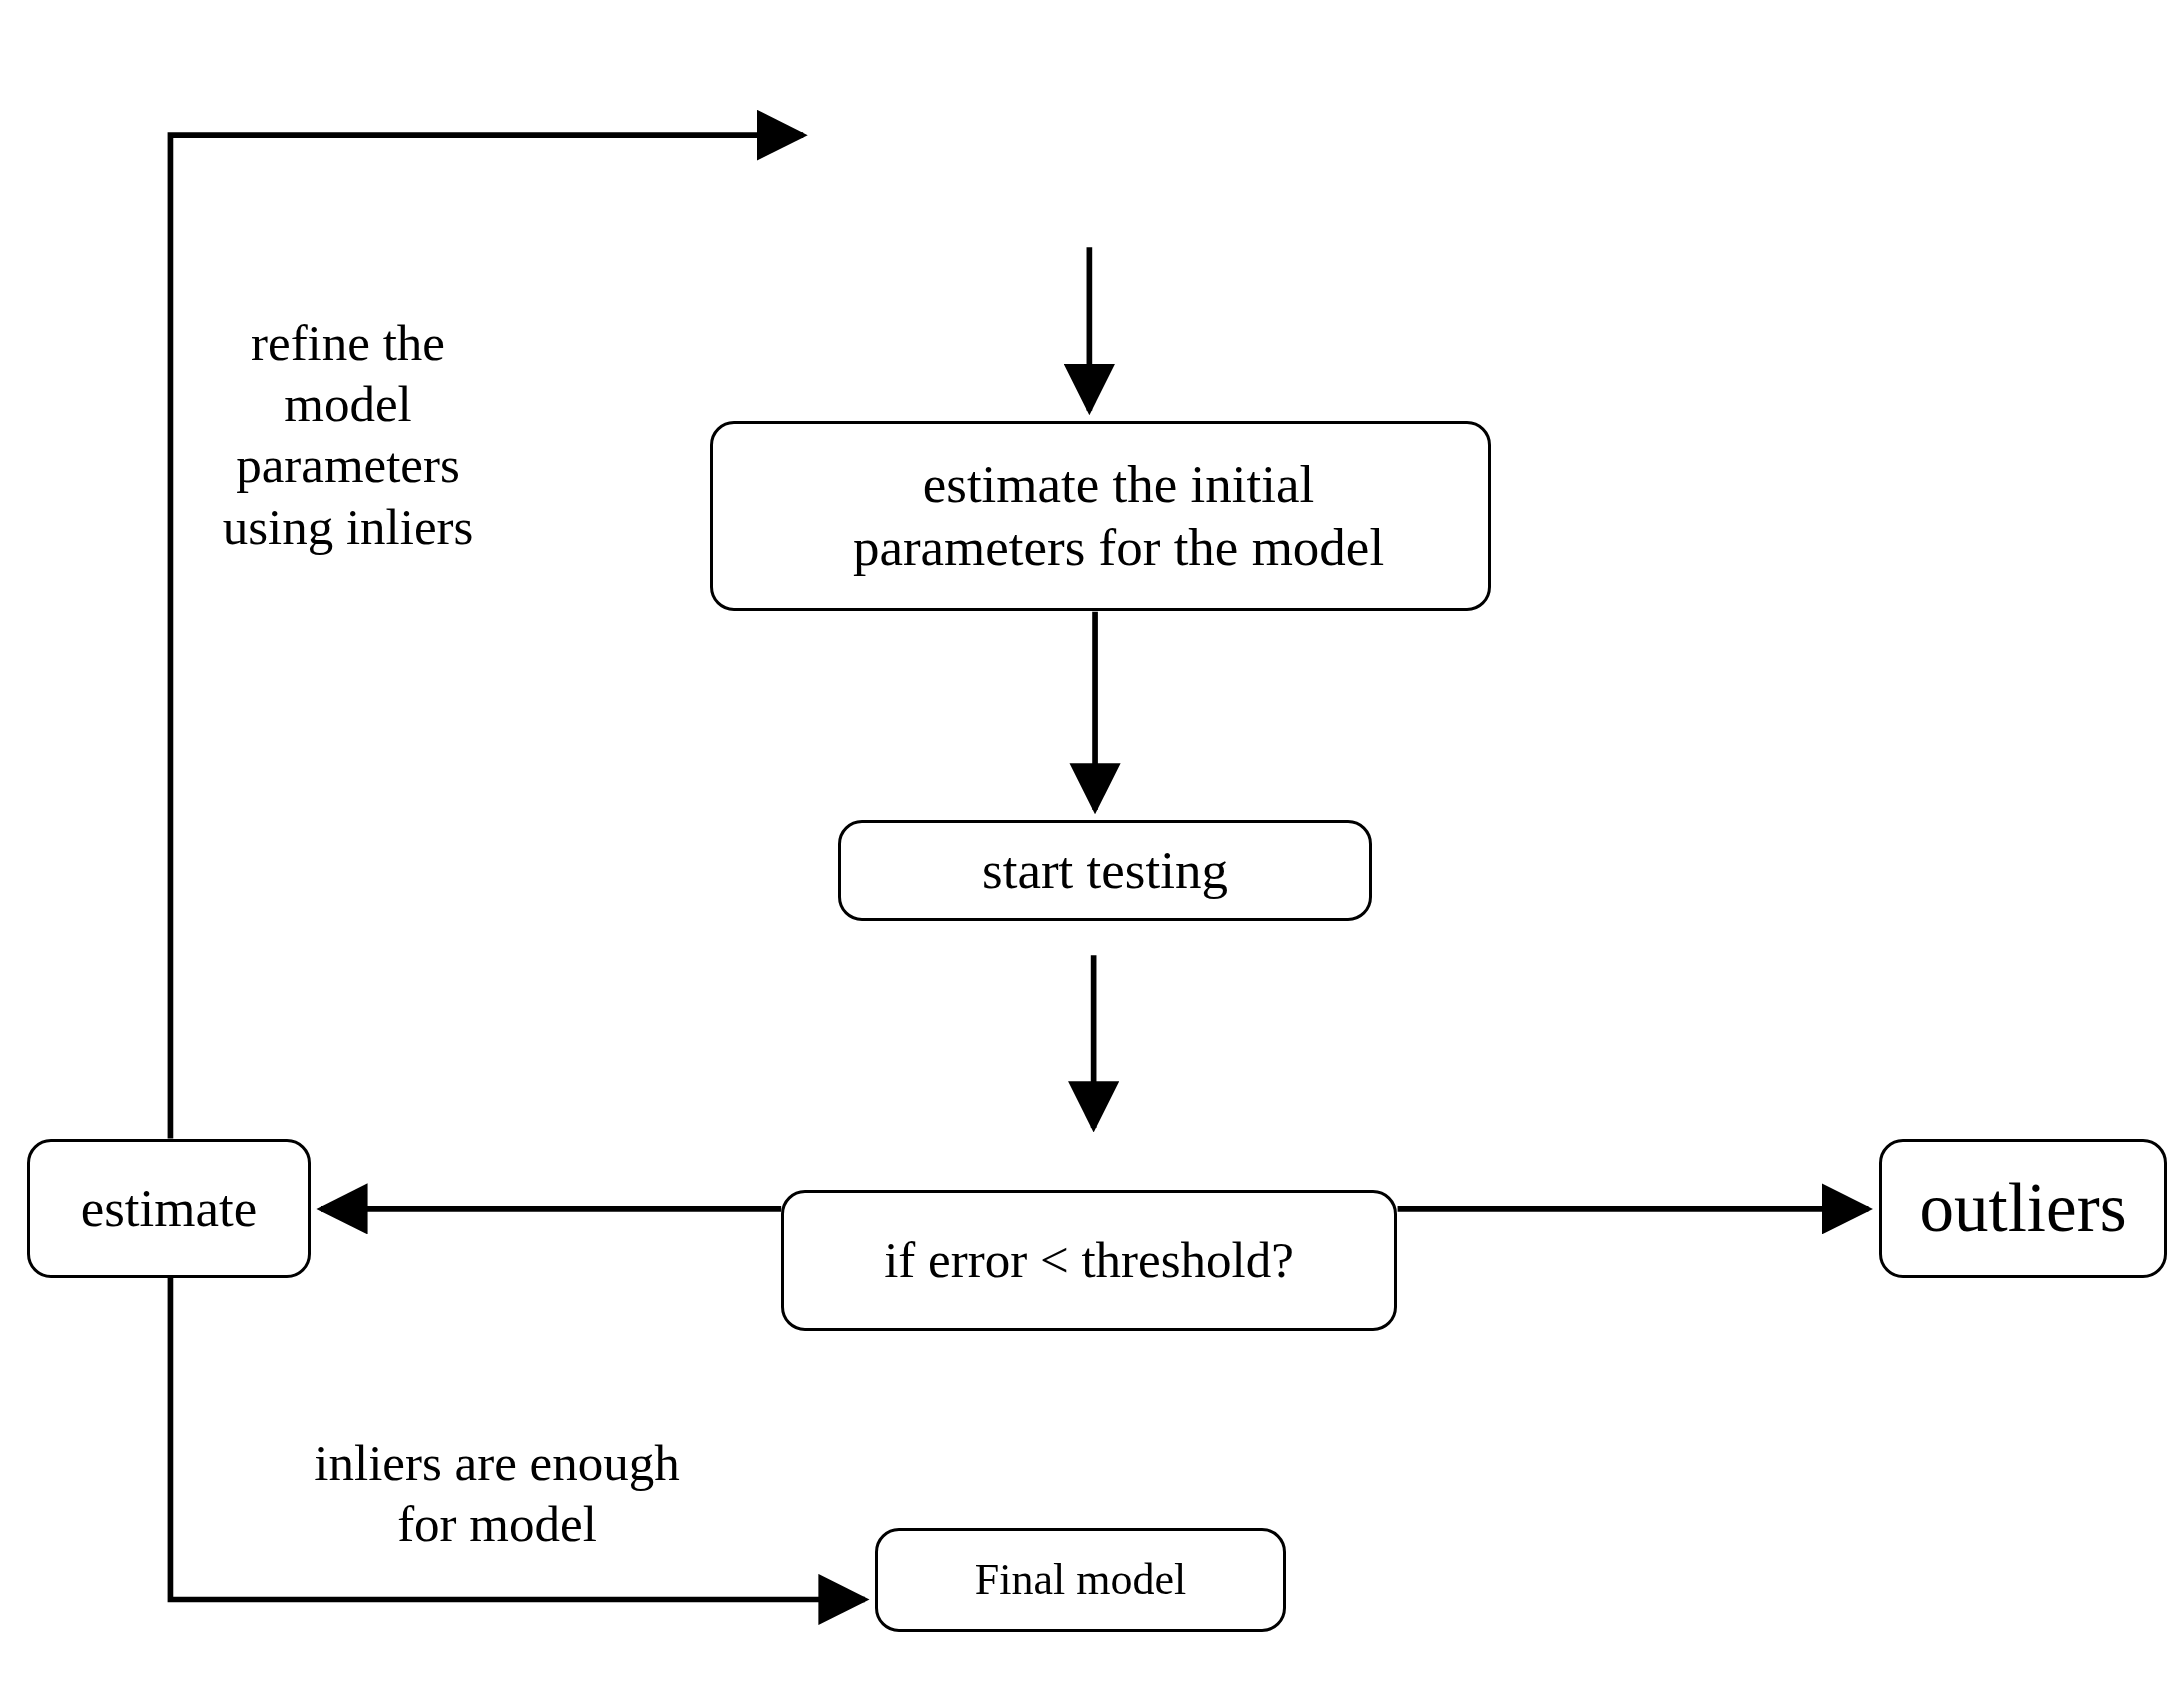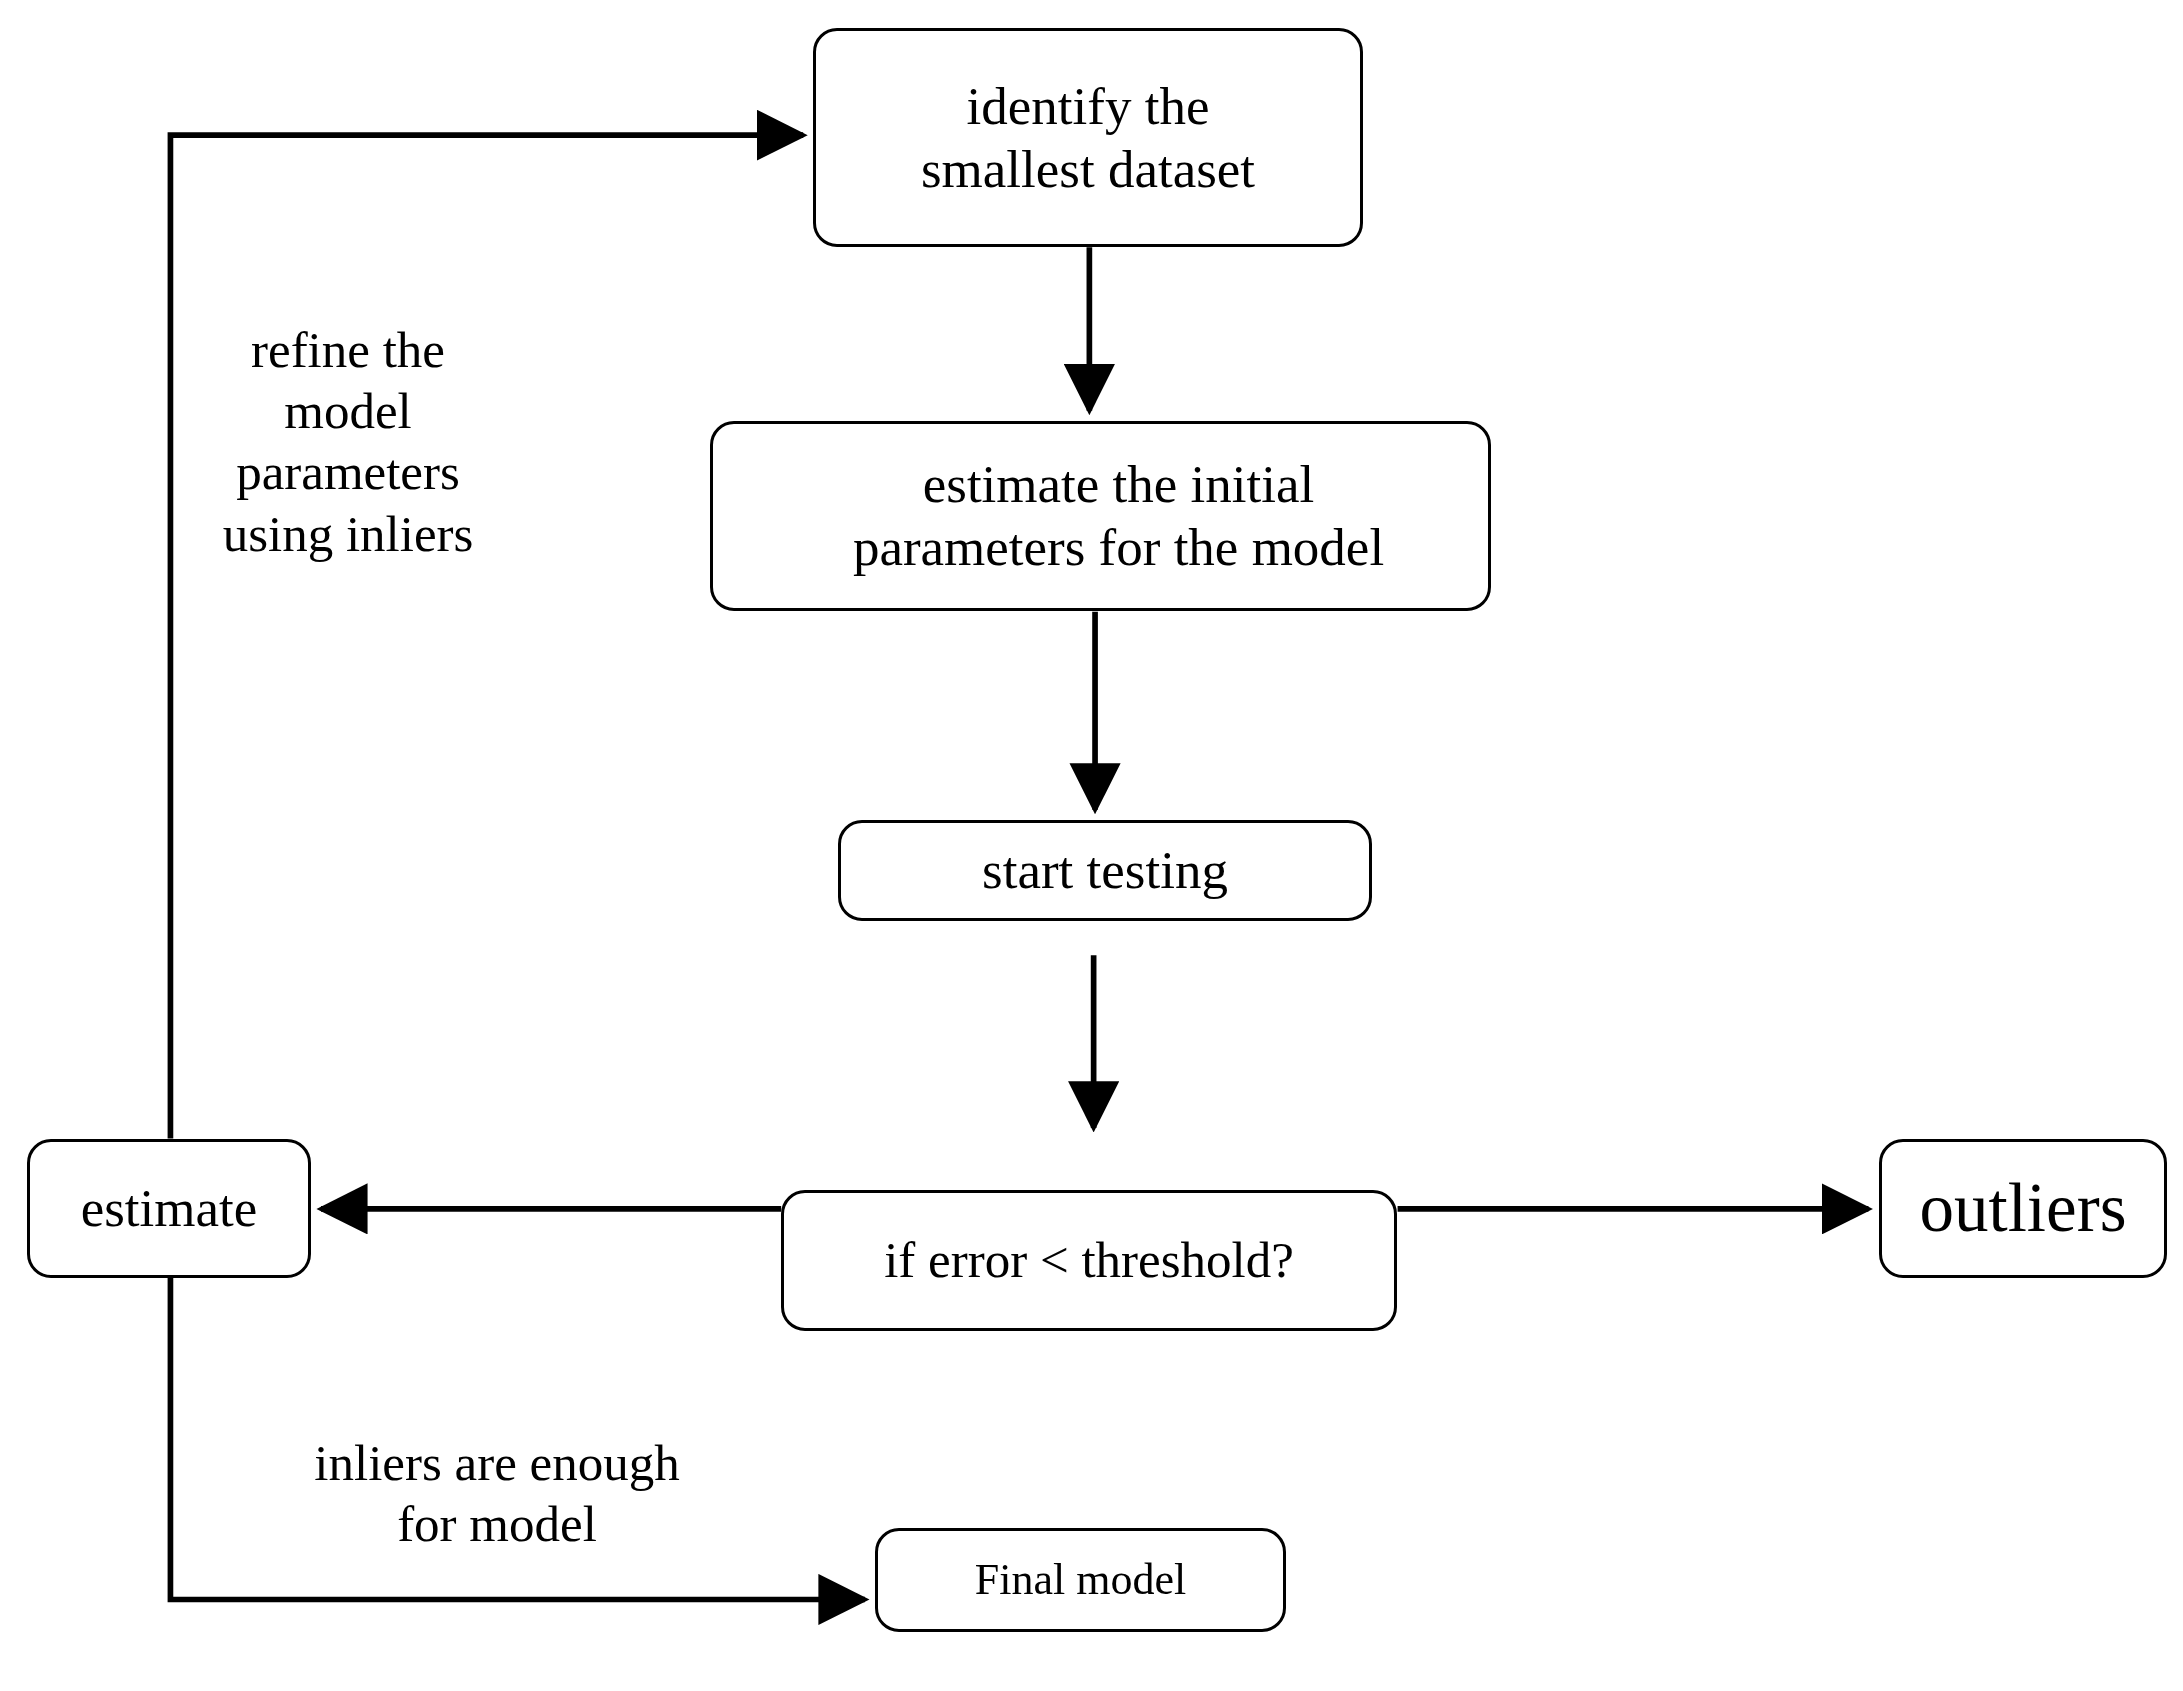--- a/index.html
+++ b/index.html
@@ -46,21 +46,21 @@
   .node.n-final        { left: 875px; top: 1528px; width: 411px;  height: 104px; font-size: 44px; }
 
   .edge-label {
     position: absolute;
     color: #000000;
     text-align: center;
     line-height: 1.2;
     white-space: pre-line;
     font-size: 51px;
   }
-  .edge-label.l-refine  { left: 181px; top: 320px;  width: 334px; font-family: Liberation Serif, serif; }
+  .edge-label.l-refine  { left: 181px; top: 313px;  width: 334px; font-family: Liberation Serif, serif; }
   .edge-label.l-enough  { left: 234px; top: 1433px; width: 526px; }
 </style>
 </head>
 <body>
 
 <div id="canvas">
 
   <svg class="edges" viewBox="0 0 3074 2382" xmlns="http://www.w3.org/2000/svg">
     <defs>
       <marker id="arrowhead" markerWidth="9" markerHeight="9" refX="8.2" refY="4.5" orient="auto" markerUnits="strokeWidth">
@@ -76,24 +76,20 @@
 
     <line x1="1100" y1="1702" x2="452" y2="1702" stroke="#000000" stroke-width="8" marker-end="url(#arrowhead)"></line>
 
     <line x1="1968" y1="1702" x2="2631" y2="1702" stroke="#000000" stroke-width="8" marker-end="url(#arrowhead)"></line>
 
     <path d="M 240 1603 L 240 190 L 1131 190" fill="none" stroke="#000000" stroke-width="8" marker-end="url(#arrowhead)"></path>
 
     <path d="M 240 1799 L 240 2252 L 1218 2252" fill="none" stroke="#000000" stroke-width="8" marker-end="url(#arrowhead)"></path>
   </svg>
 
-  <div class="node n-identify">
-    <span>identify the
-smallest dataset</span>
-  </div>
 
   <div class="node n-estimate">
     <span>estimate the initial
 parameters for the model</span>
   </div>
 
   <div class="node n-start-testing">
     <span>start testing</span>
   </div>
 

